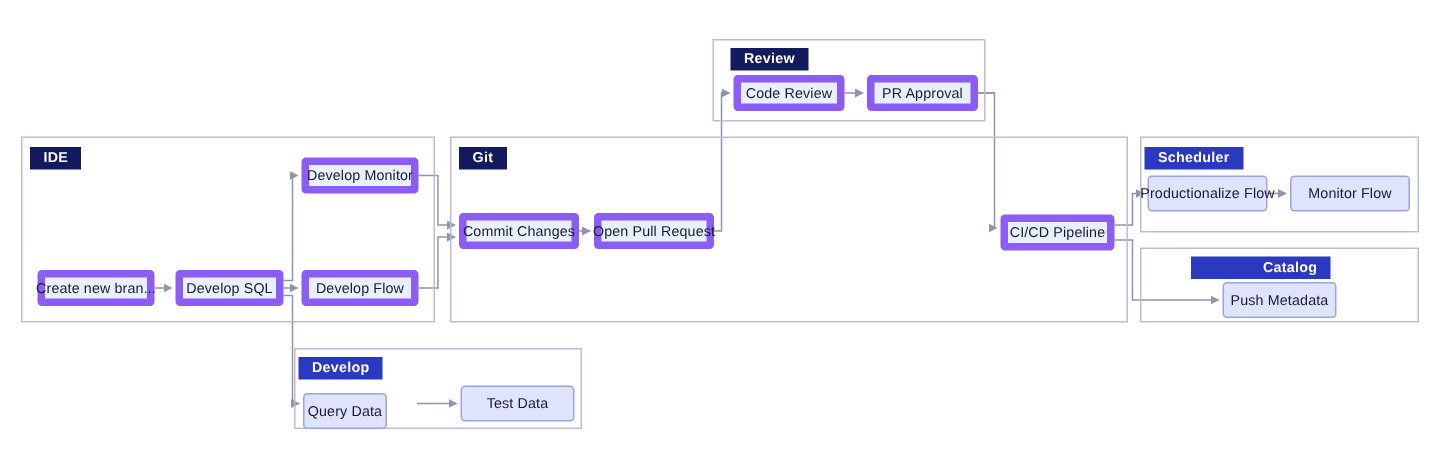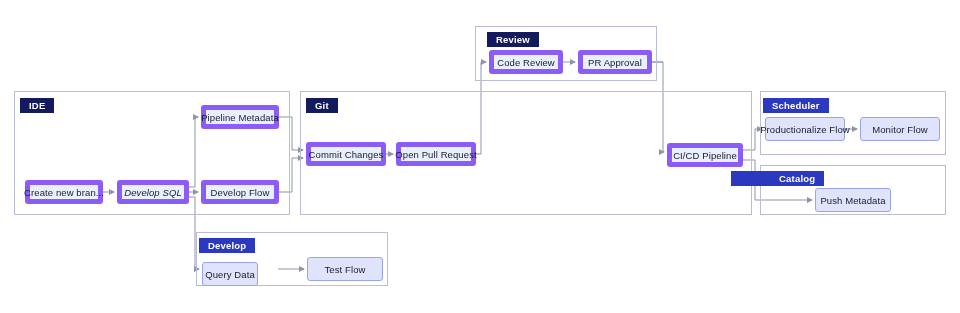--- a/index.html
+++ b/index.html
@@ -103,31 +103,31 @@
   <div class="group" style="left:300px; top:91px; width:452px; height:124px;"></div>
   <div class="group" style="left:475px; top:26px; width:182px; height:55px;"></div>
   <div class="group" style="left:760px; top:91px; width:186px; height:64px;"></div>
   <div class="group" style="left:760px; top:165px; width:186px; height:50px;"></div>
   <div class="group" style="left:196px; top:232px; width:192px; height:54px;"></div>
 
   <div class="group-label lbl-navy" style="left:20px; top:98px;text-align:center;">IDE</div>
   <div class="group-label lbl-navy" style="left:306px; top:98px;">Git</div>
   <div class="group-label lbl-navy" style="left:487px; top:32px;">Review</div>
   <div class="group-label lbl-blue" style="left:763px; top:98px;">Scheduler</div>
-  <div class="group-label lbl-blue" style="left:731px; top:171px;padding-left:48px;">Catalog</div>
+  <div class="group-label lbl-blue" style="left:794px; top:171px;padding-left:48px;">Catalog</div>
   <div class="group-label lbl-blue" style="left:199px; top:238px;">Develop</div>
 
   <div class="node node-light" style="left:25px; top:180px; width:78px; height:24px;">Create new bran...</div>
-  <div class="node node-light" style="left:117px; top:180px; width:72px; height:24px;font-style:italic;">Develop SQL</div>
-  <div class="node node-light" style="left:201px; top:105px; width:78px; height:24px;">Pipeline Metadata</div>
+  <div class="node node-light" style="left:117px; top:180px; width:72px; height:24px;">Develop SQL</div>
+  <div class="node node-light" style="left:201px; top:105px; width:78px; height:24px;">Develop Monitor</div>
   <div class="node node-light" style="left:201px; top:180px; width:78px; height:24px;">Develop Flow</div>
   <div class="node node-light" style="left:306px; top:142px; width:80px; height:24px;">Commit Changes</div>
   <div class="node node-light" style="left:396px; top:142px; width:80px; height:24px;">Open Pull Request</div>
   <div class="node node-light" style="left:489px; top:50px; width:74px; height:24px;">Code Review</div>
   <div class="node node-light" style="left:578px; top:50px; width:74px; height:24px;">PR Approval</div>
   <div class="node node-peri" style="left:765px; top:117px; width:80px; height:24px;">Productionalize Flow</div>
   <div class="node node-light" style="left:667px; top:143px; width:76px; height:24px;">CI/CD Pipeline</div>
   <div class="node node-peri" style="left:860px; top:117px; width:80px; height:24px;">Monitor Flow</div>
   <div class="node node-peri" style="left:815px; top:188px; width:76px; height:24px;">Push Metadata</div>
   <div class="node node-peri" style="left:202px; top:262px; width:56px; height:24px;">Query Data</div>
-  <div class="node node-peri" style="left:307px; top:257px; width:76px; height:24px;">Test Flow</div>
+  <div class="node node-peri" style="left:307px; top:257px; width:76px; height:24px;">Test Data</div>
 
 </div>
 
 </body></html>

